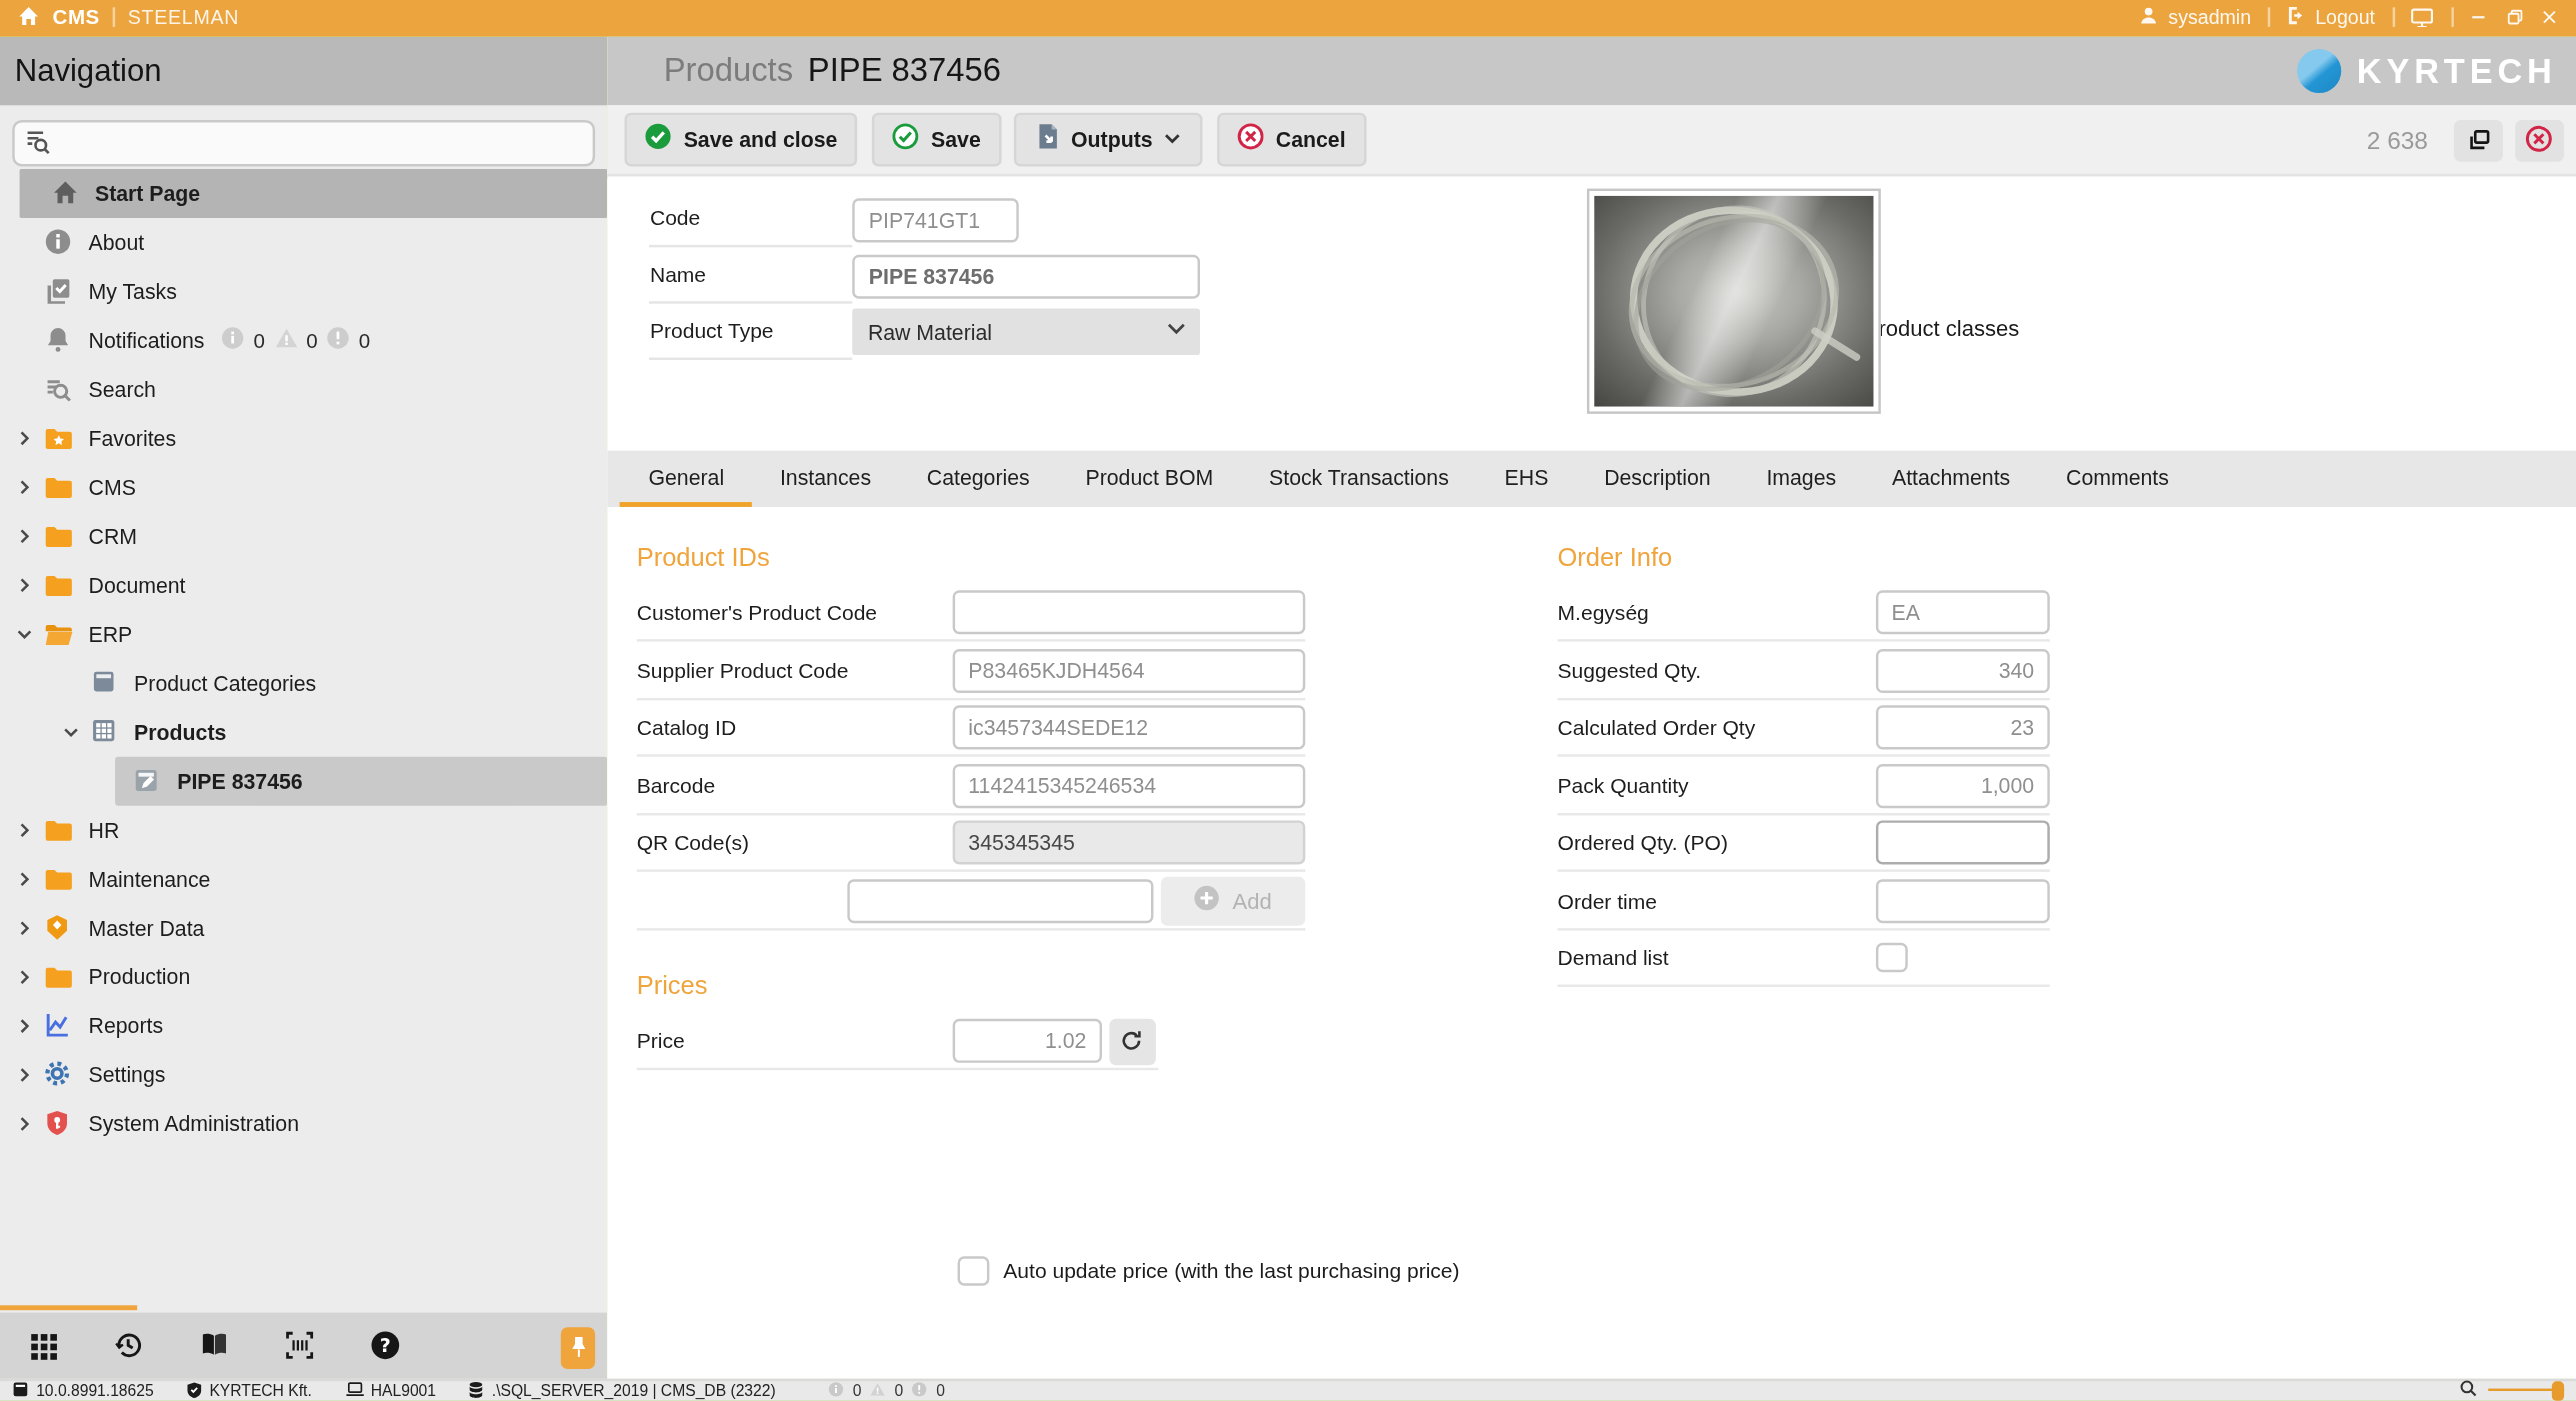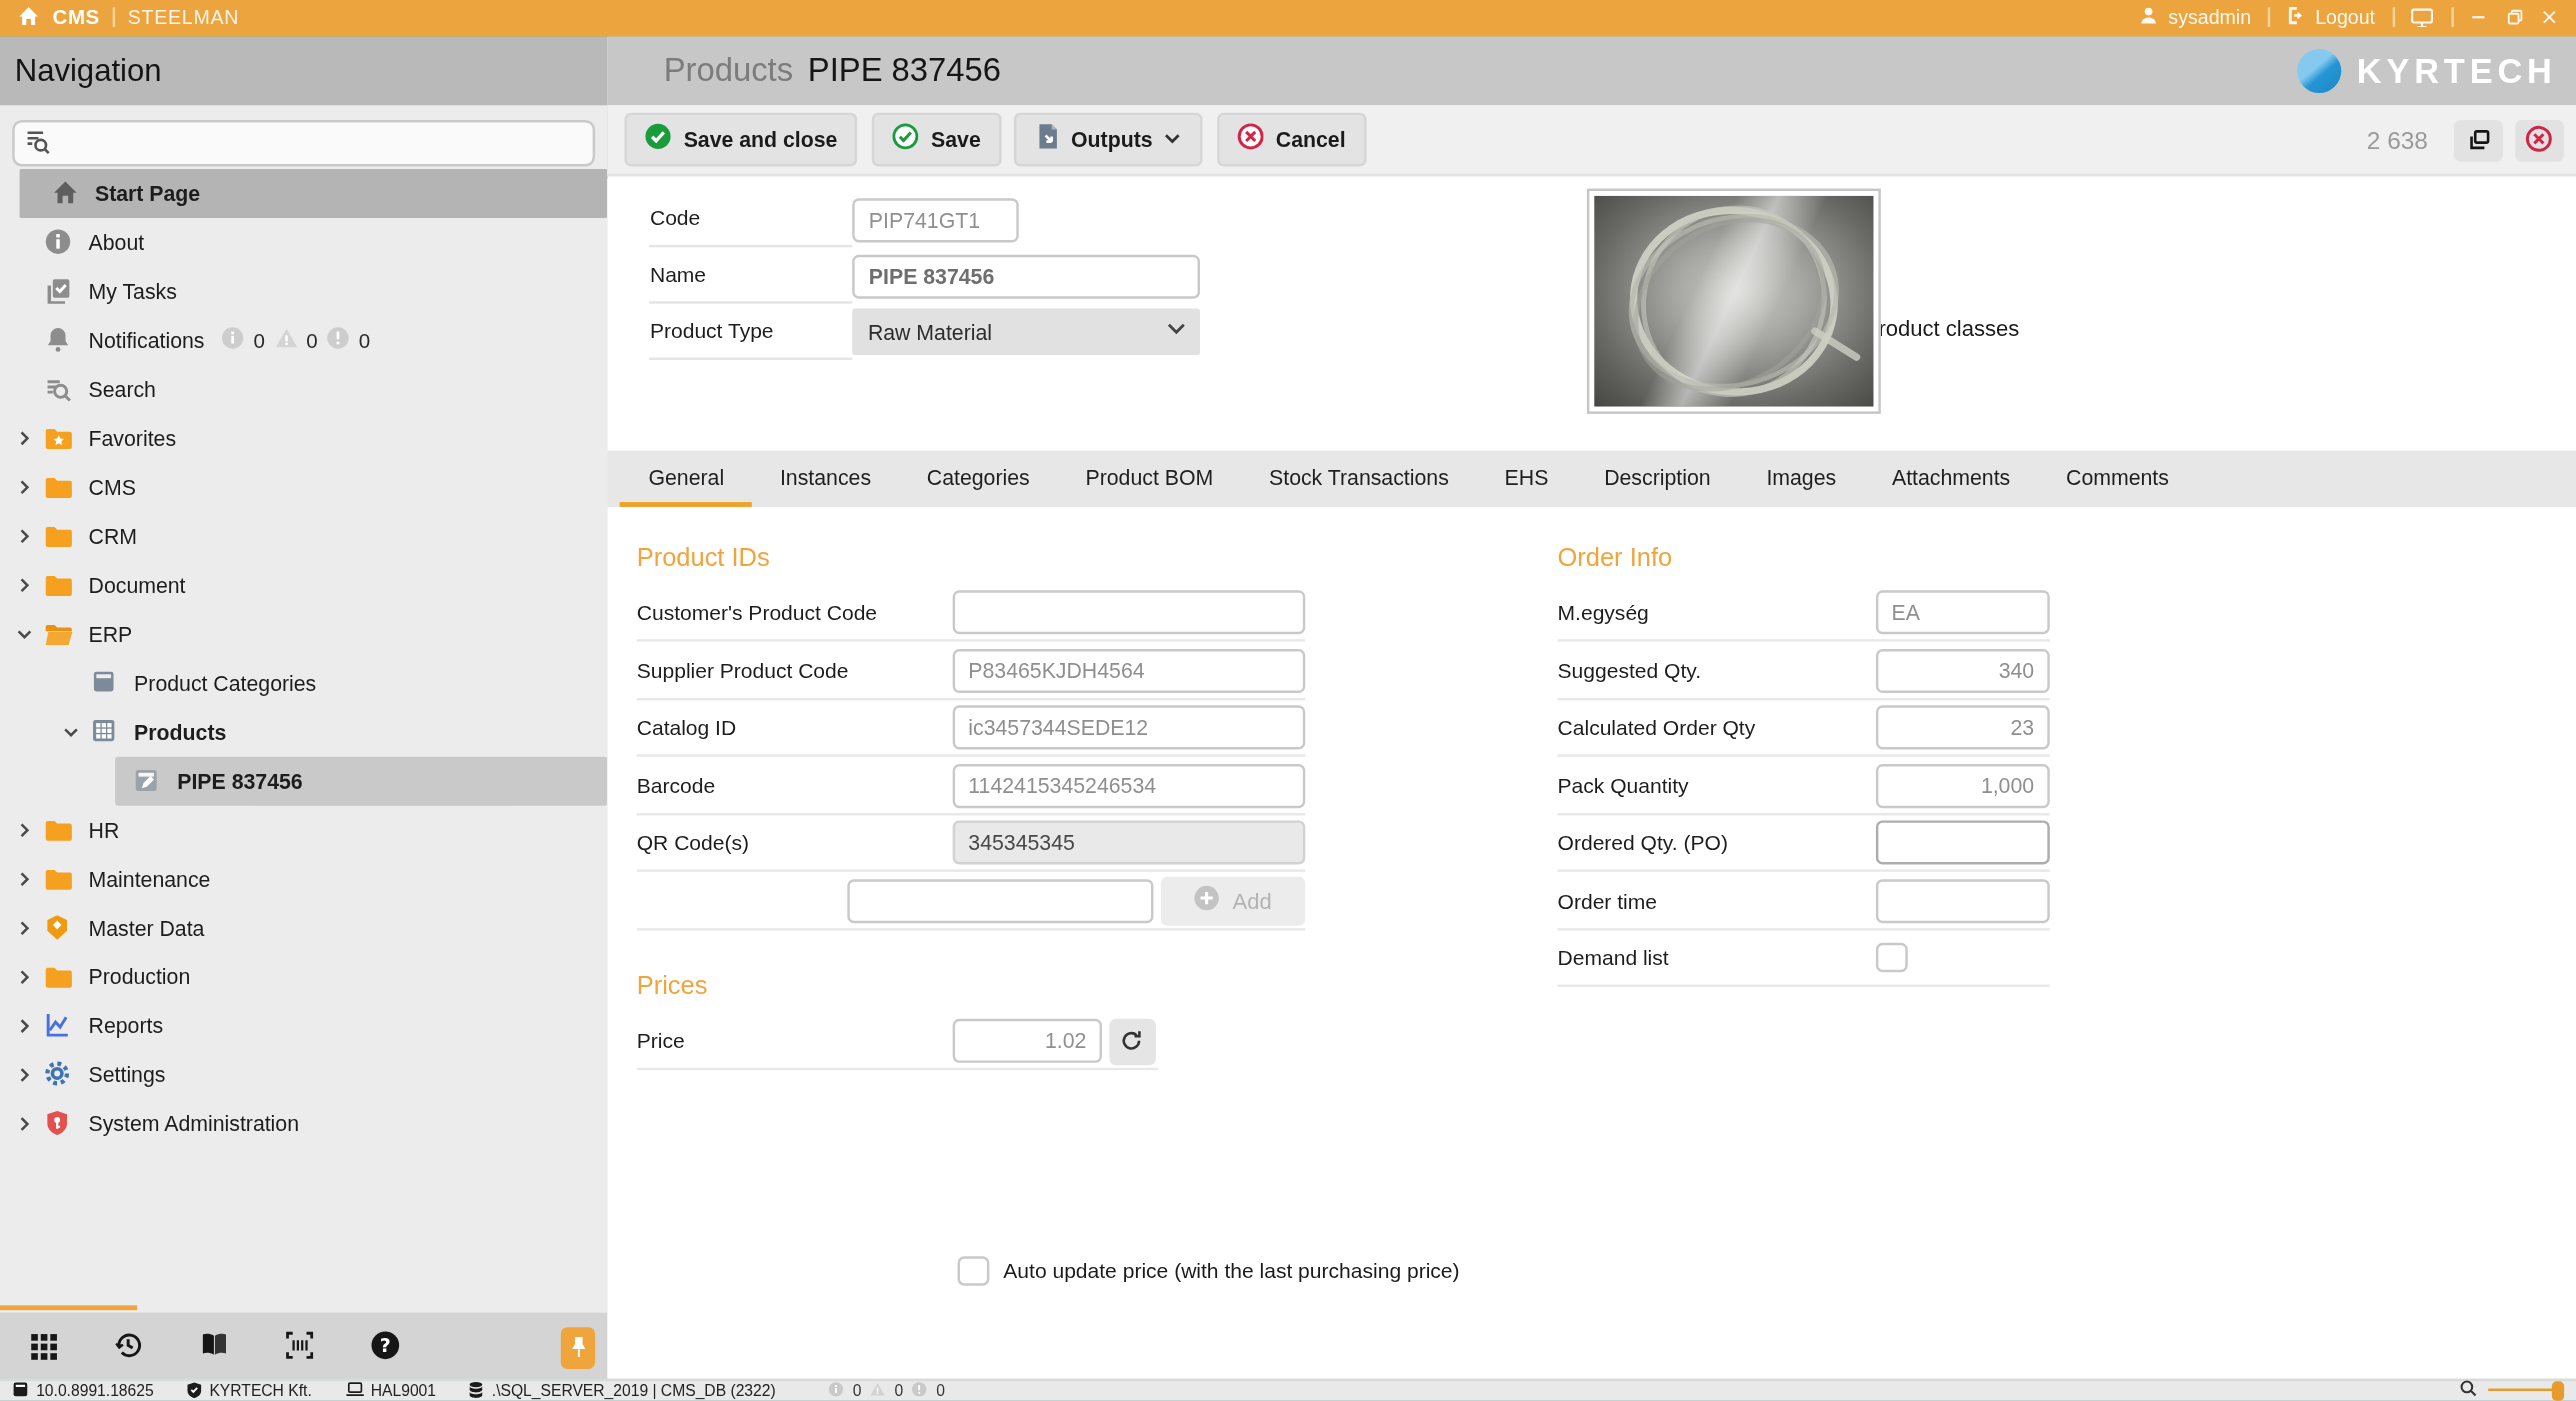--- a/index.html
+++ b/index.html
@@ -1,16 +1,16 @@
 <!DOCTYPE html>
 <html style="font-size:10.7px"><head>
 <meta charset="utf-8">
 <style>
   html,body{margin:0;padding:0;background:#888;}
-  .viewport{width:2576px;height:1401px;overflow:hidden;position:relative;background:#0f766e;}
+  .viewport{width:2576px;height:1401px;overflow:hidden;position:relative;background:#84cc16;}
   .screen{width:1052px;height:572px;position:relative;transform:scale(2.44898);transform-origin:0 0;
           font-family:"Liberation Sans",sans-serif;color:#1d1d1d;-webkit-font-smoothing:antialiased;}
   .i{display:inline-block;vertical-align:middle;flex:0 0 auto;}
 
   
   .topbar{position:absolute;left:0;top:0;right:0;height:14.8px;background:#ECA43E;display:flex;align-items:center;
           padding:0 6.7px;box-sizing:border-box;color:#fff;}
   .tb-left{display:flex;align-items:center;gap:5.4px;}
   .tb-app{font-weight:bold;font-size:8.4px;letter-spacing:0.2px;}
   .tb-sep{width:0.7px;height:8px;background:rgba(255,255,255,.5);}

